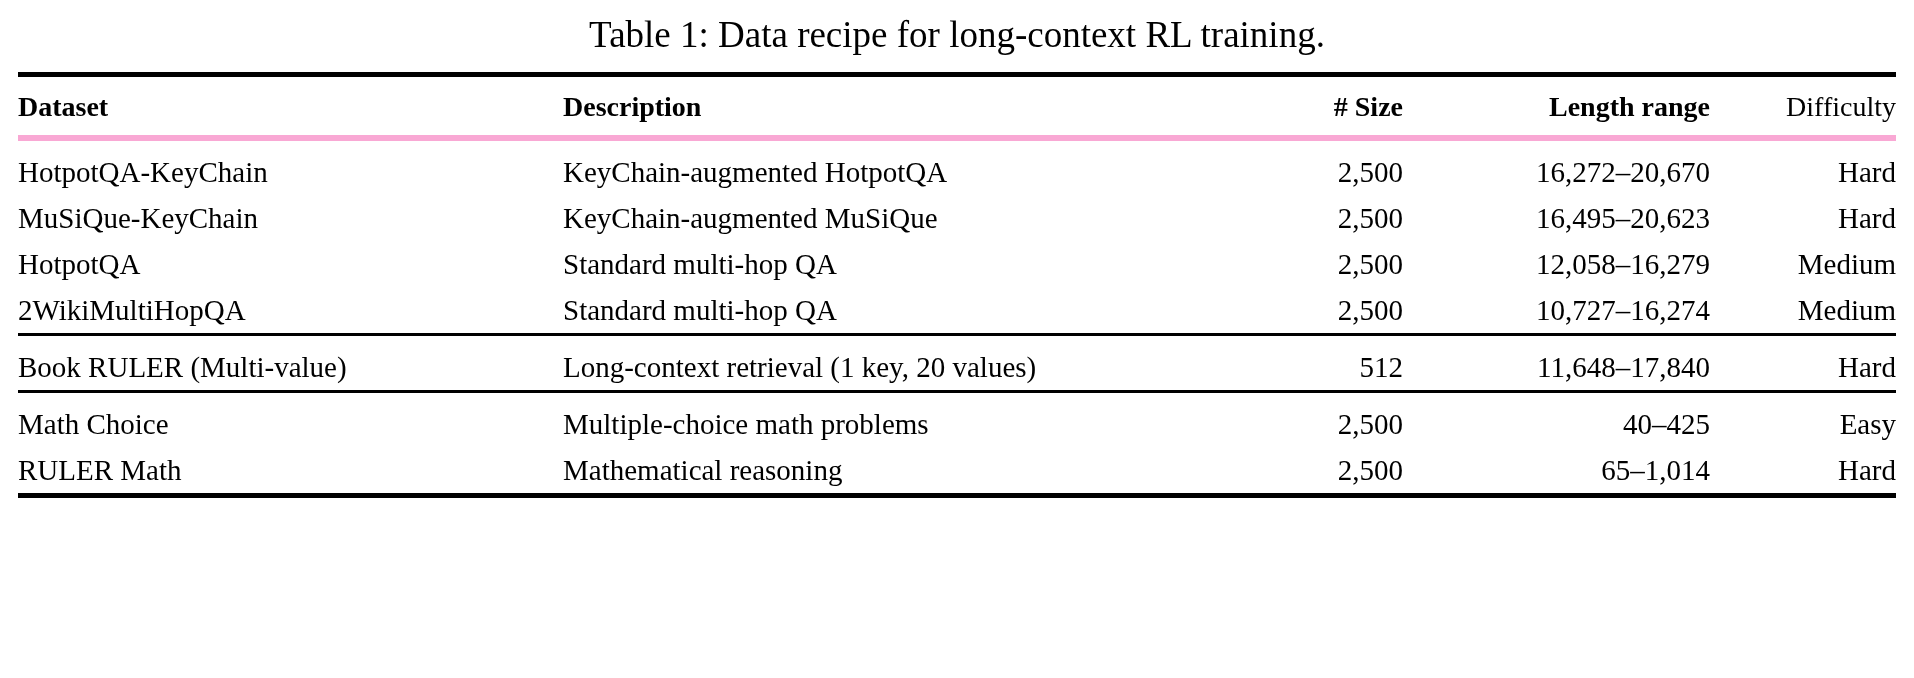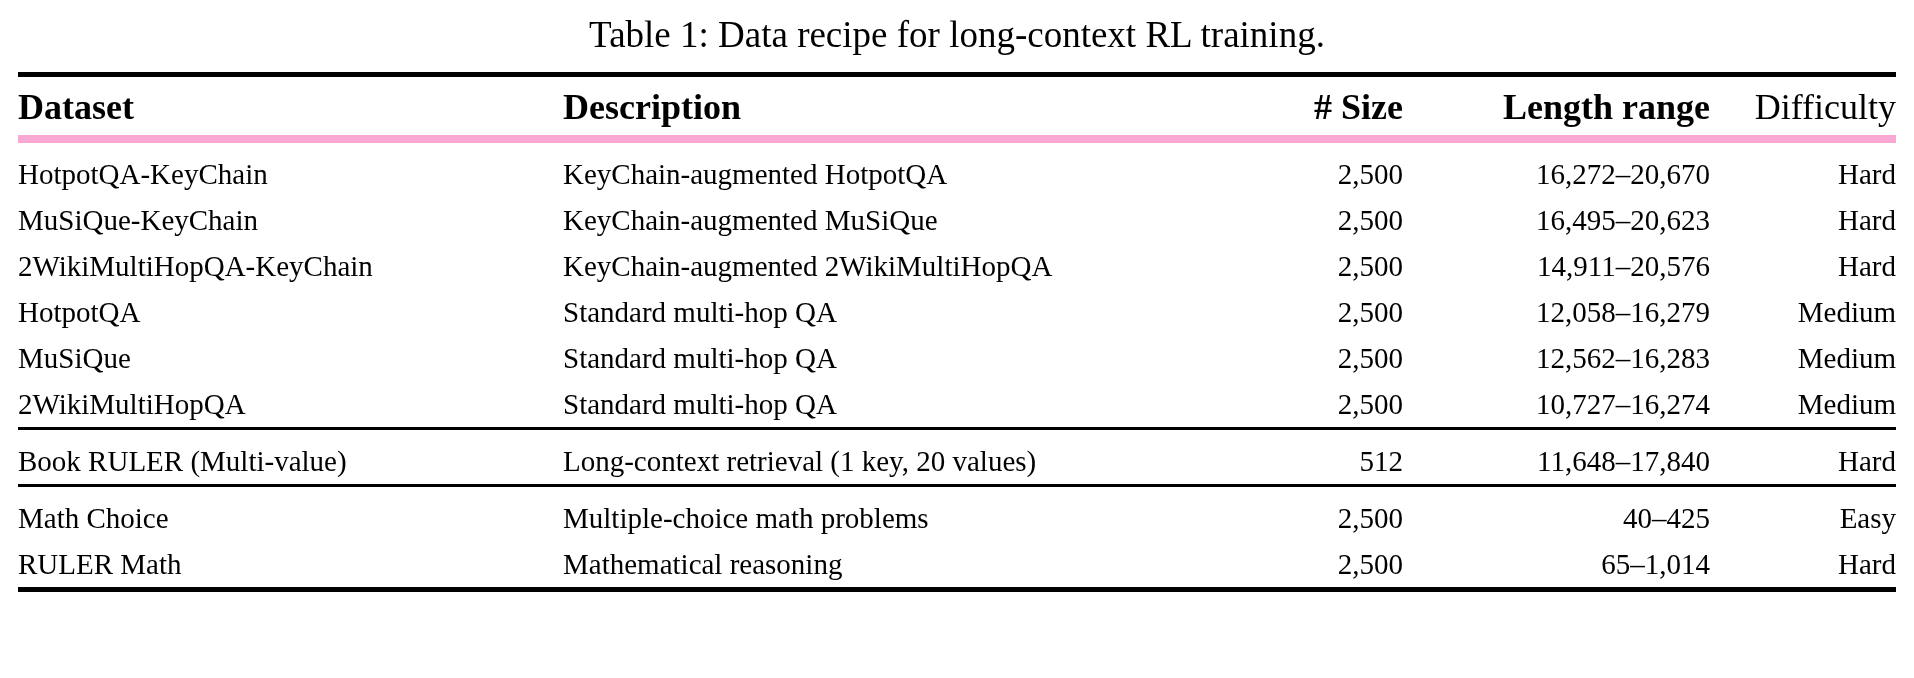--- a/index.html
+++ b/index.html
@@ -30,26 +30,26 @@
     border-top: 5px solid #000;
     border-bottom: 5px solid #000;
   }
   col.c-dataset     { width: 545px; }
   col.c-description { width: 615px; }
   col.c-size        { width: 225px; }
   col.c-length      { width: 307px; }
   col.c-difficulty  { width: 186px; }
 
   thead th {
-    font-size: 36px;
+    font-size: 28px;
     font-weight: bold;
     text-align: left;
     line-height: 42px;
     padding: 9px 0 7px 0;
-    border-bottom: 8px solid #f9a8d4;
+    border-bottom: 6px solid #f9a8d4;
     white-space: nowrap;
   }
   thead th.num { text-align: right; }
   thead th.normal-weight { font-weight: normal; }
 
   tbody td {
     font-size: 29px;
     line-height: 46px;
     padding: 0;
     white-space: nowrap;
@@ -95,38 +95,24 @@
         <td class="num">Hard</td>
       </tr>
       <tr>
         <td>MuSiQue-KeyChain</td>
         <td>KeyChain-augmented MuSiQue</td>
         <td class="num">2,500</td>
         <td class="num">16,495–20,623</td>
         <td class="num">Hard</td>
       </tr>
       <tr>
-        <td>2WikiMultiHopQA-KeyChain</td>
-        <td>KeyChain-augmented 2WikiMultiHopQA</td>
-        <td class="num">2,500</td>
-        <td class="num">14,911–20,576</td>
-        <td class="num">Hard</td>
-      </tr>
-      <tr>
         <td>HotpotQA</td>
         <td>Standard multi-hop QA</td>
         <td class="num">2,500</td>
         <td class="num">12,058–16,279</td>
-        <td class="num">Medium</td>
-      </tr>
-      <tr>
-        <td>MuSiQue</td>
-        <td>Standard multi-hop QA</td>
-        <td class="num">2,500</td>
-        <td class="num">12,562–16,283</td>
         <td class="num">Medium</td>
       </tr>
       <tr>
         <td>2WikiMultiHopQA</td>
         <td>Standard multi-hop QA</td>
         <td class="num">2,500</td>
         <td class="num">10,727–16,274</td>
         <td class="num">Medium</td>
       </tr>
     </tbody>

